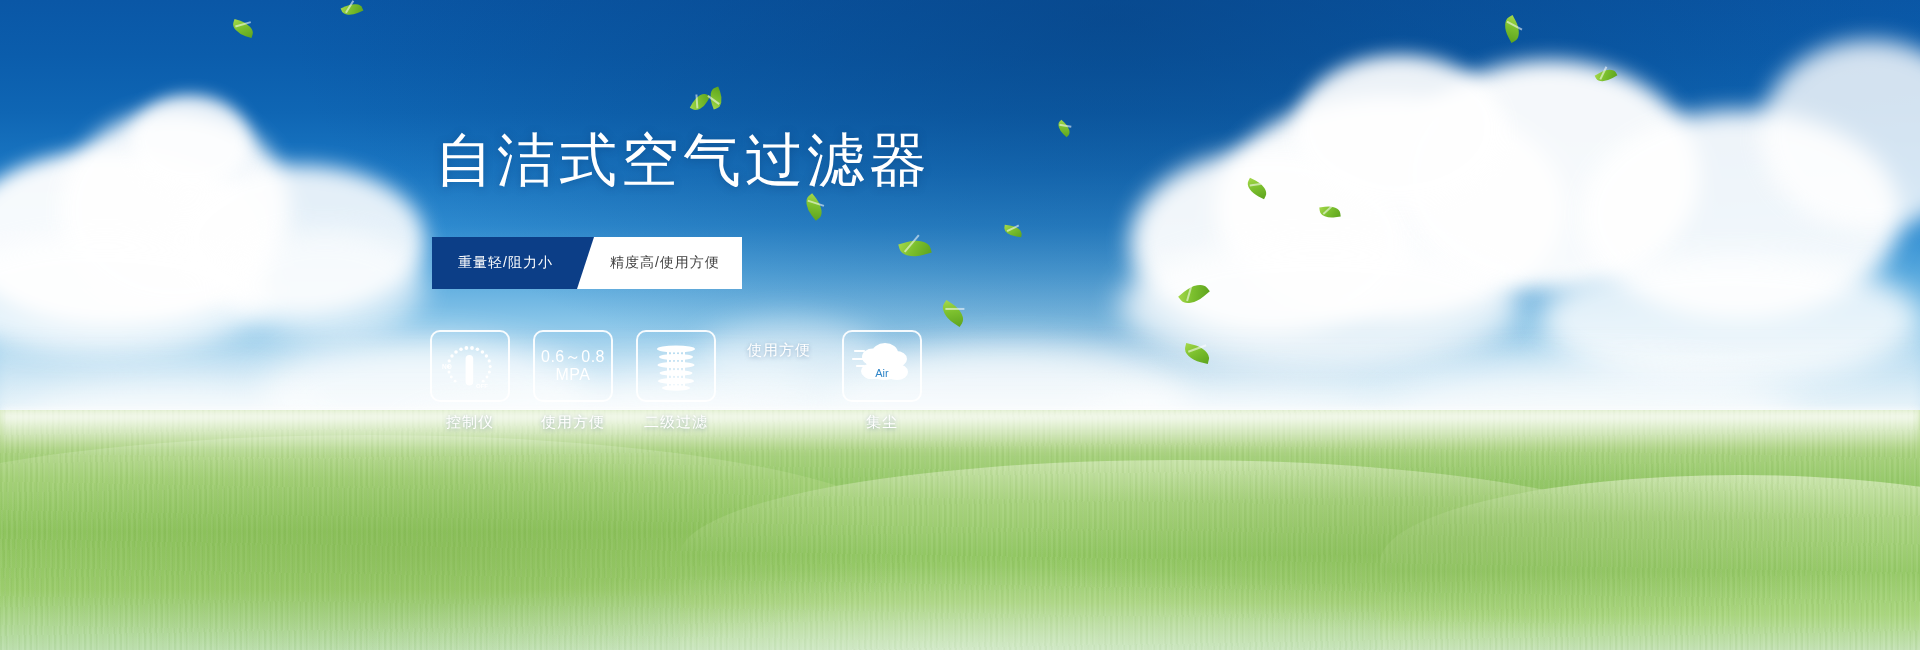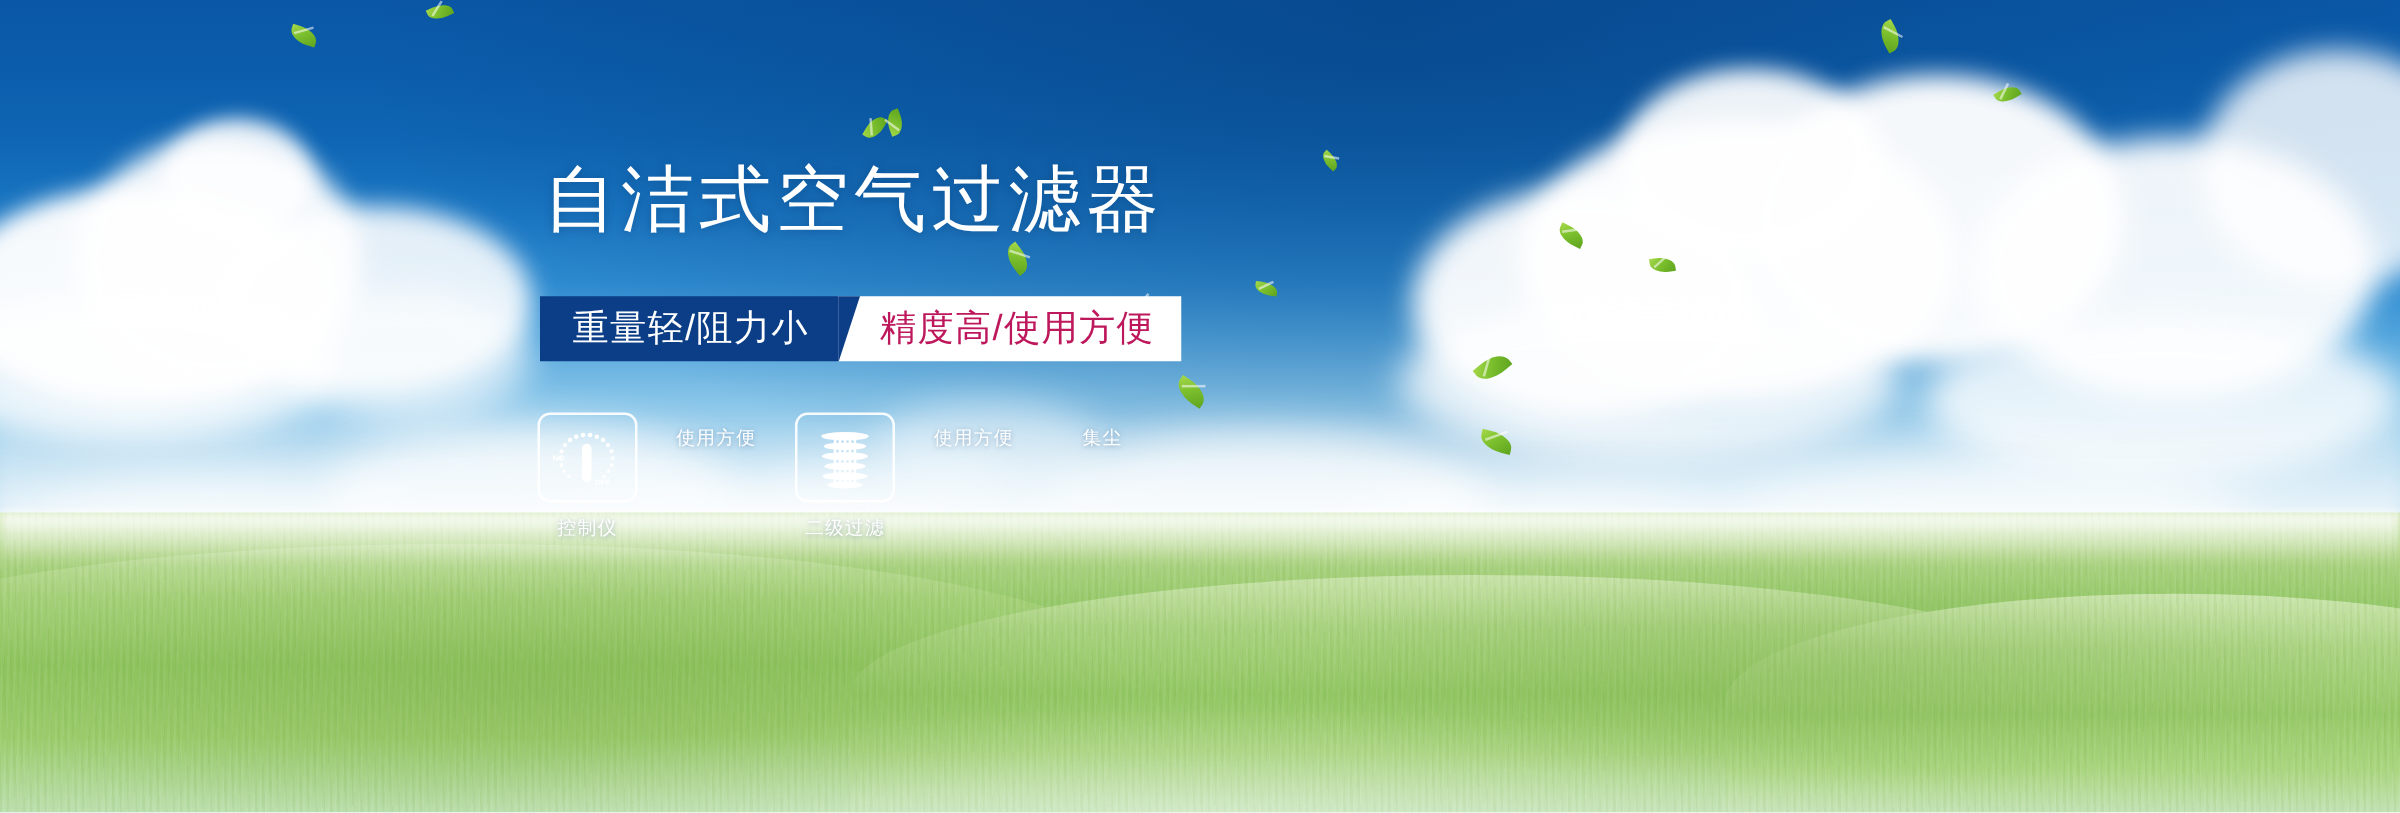--- a/index.html
+++ b/index.html
@@ -128,34 +128,34 @@
     position: absolute; left: 435px; top: 128px;
     font-size: 58px; line-height: 1.1; color: #ffffff;
     letter-spacing: 4px; font-weight: 400;
     text-shadow: 0 1px 8px rgba(4,50,100,0.35);
     white-space: nowrap;
   }
 
   .tabs { position: absolute; left: 432px; top: 237px; display: flex; align-items: stretch; }
   .tab {
     height: 52px; display: flex; align-items: center; justify-content: center;
-    font-size: 29px; letter-spacing: 1px; white-space: nowrap;
+    font-size: 14px; letter-spacing: 1px; white-space: nowrap;
   }
   .tab-primary {
     background: #0c3e87; color: #ffffff;
     padding: 0 24px 0 26px; position: relative; z-index: 2;
   }
   .tab-primary::after {
     content: ""; position: absolute; right: -17px; top: 0;
     width: 0; height: 0;
     border-top: 52px solid #0c3e87;
     border-right: 17px solid transparent;
   }
   .tab-secondary {
-    background: #ffffff; color: #be185d;
+    background: #ffffff; color: #404040;
     padding: 0 22px 0 34px; margin-left: -1px; position: relative; z-index: 1;
   }
 
   .features {
     position: absolute; left: 430px; top: 330px;
     display: flex; gap: 23px; align-items: flex-start;
   }
   .feature { width: 80px; display: flex; flex-direction: column; align-items: center; }
   .feature-box {
     width: 80px; height: 72px;
@@ -278,20 +278,26 @@
             </g>
             <rect x="26.6" y="17.0" width="7.6" height="30.5" rx="3.8" fill="#ffffff"></rect>
             <text x="3" y="31" font-family="'Liberation Sans', sans-serif" font-size="6.5" font-weight="bold" fill="#ffffff">NO</text>
             <text x="37" y="50" font-family="'Liberation Sans', sans-serif" font-size="6" font-weight="bold" fill="#ffffff">OFF</text>
           </svg>
         </div>
         <div class="feature-label">控制仪</div>
       </div>
 
       <div class="feature">
+        <div class="feature-box">
+          <div class="feature-text">
+            <span>0.6～0.8</span>
+            <span class="t2">MPA</span>
+          </div>
+        </div>
         <div class="feature-label">使用方便</div>
       </div>
 
       <div class="feature">
         <div class="feature-box">
           <svg class="ico" width="58" height="56" viewBox="0 0 58 56">
             <g stroke="#ffffff" stroke-width="2" fill="none">
               <line x1="21" y1="10" x2="21" y2="48"></line>
               <line x1="25" y1="10" x2="25" y2="48"></line>
               <line x1="29" y1="10" x2="29" y2="48"></line>
@@ -309,18 +315,38 @@
           </svg>
         </div>
         <div class="feature-label">二级过滤</div>
       </div>
 
       <div class="feature">
         <div class="feature-label">使用方便</div>
       </div>
 
       <div class="feature">
+        <div class="feature-box">
+          <svg class="ico" width="62" height="52" viewBox="0 0 62 52">
+            <g fill="#ffffff">
+              <ellipse cx="22" cy="17" rx="11" ry="8.5"></ellipse>
+              <ellipse cx="34" cy="13" rx="13" ry="10"></ellipse>
+              <ellipse cx="45" cy="19" rx="11" ry="8"></ellipse>
+              <rect x="14" y="16" width="38" height="9" rx="4.5"></rect>
+              <ellipse cx="20" cy="31" rx="10" ry="7.5"></ellipse>
+              <ellipse cx="33" cy="29" rx="15" ry="11"></ellipse>
+              <ellipse cx="46" cy="32" rx="11" ry="8"></ellipse>
+              <rect x="13" y="29" width="41" height="10" rx="5"></rect>
+            </g>
+            <g stroke="#ffffff" stroke-width="2.2" stroke-linecap="round" fill="none">
+              <path d="M4 11 h9"></path>
+              <path d="M2 19 h11"></path>
+              <path d="M6 26 h7"></path>
+            </g>
+            <text x="31" y="37" text-anchor="middle" font-family="'Liberation Sans', sans-serif" font-size="11" fill="#2f85c8">Air</text>
+          </svg>
+        </div>
         <div class="feature-label">集尘</div>
       </div>
 
     </div>
   </div>
 </div>
 
 </body></html>

